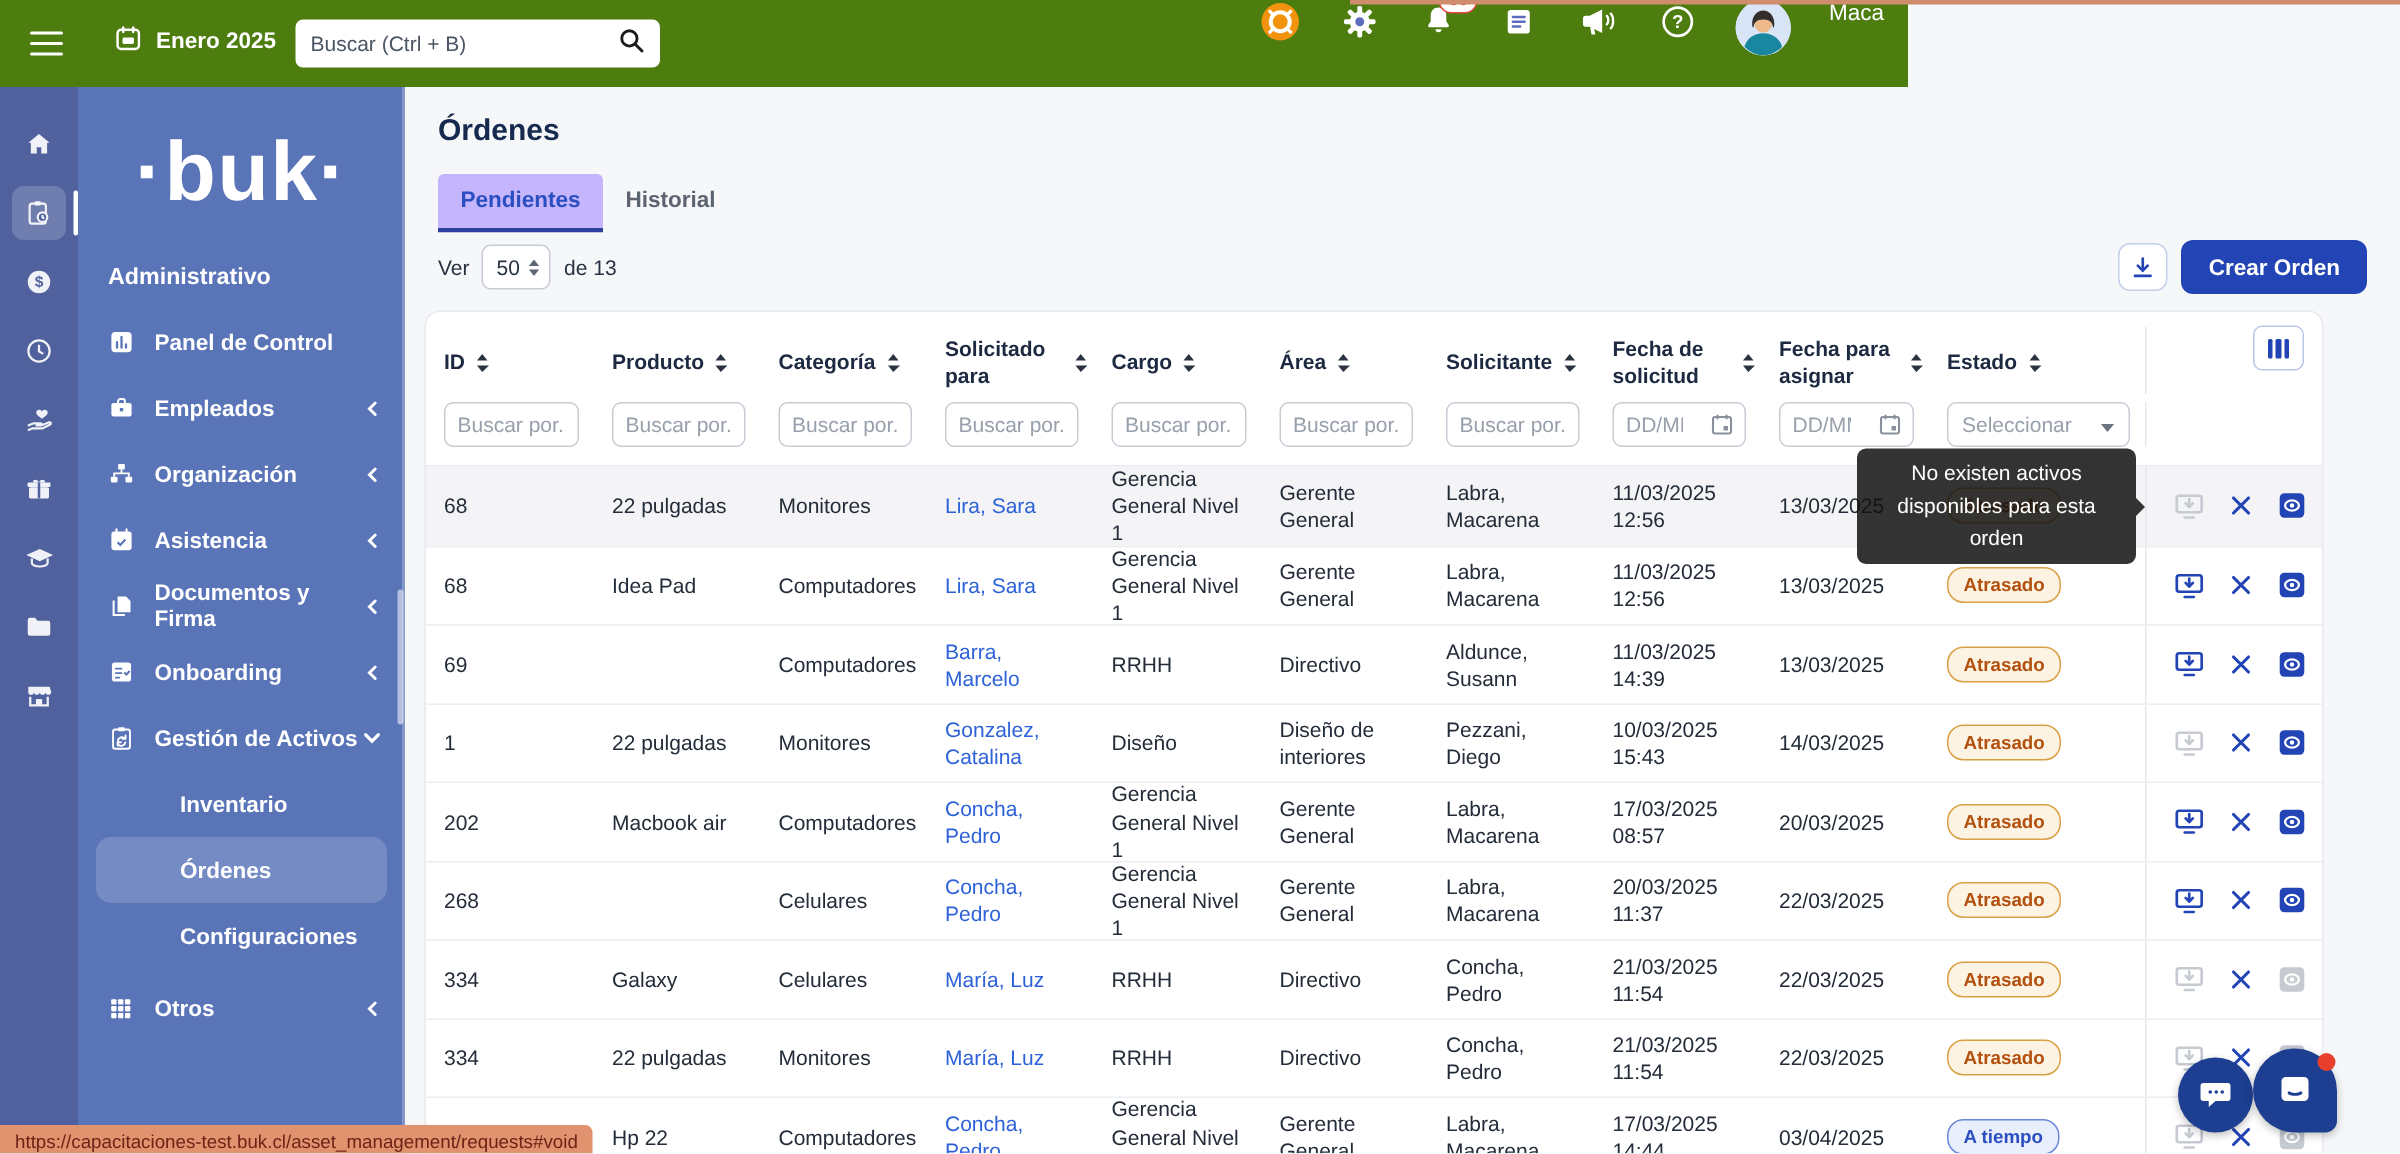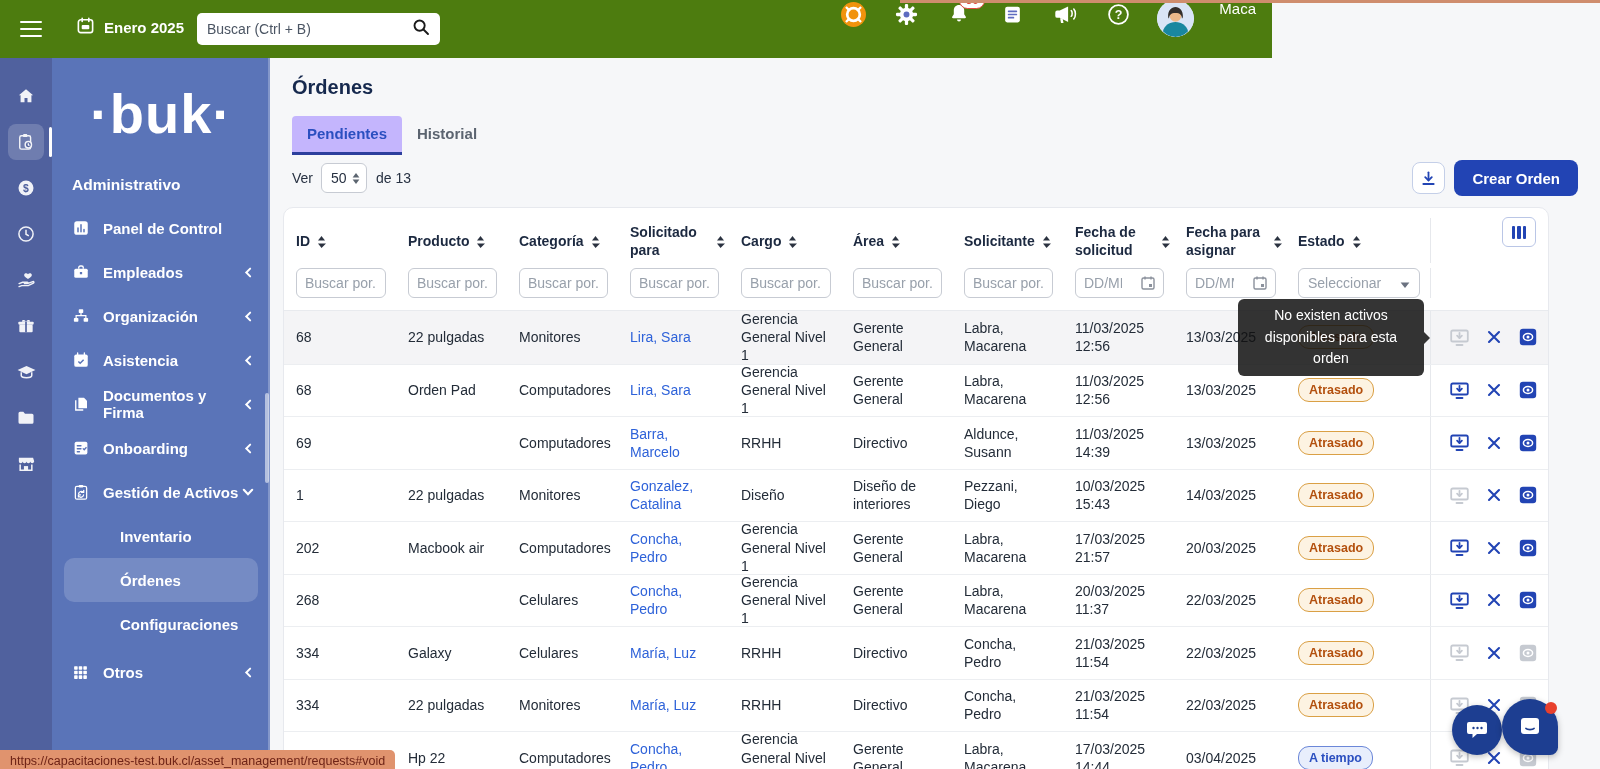--- a/index.html
+++ b/index.html
@@ -579,21 +579,21 @@
                 <svg width="20" height="20" viewBox="0 0 20 20">
                   <rect x="1.8" y="1.8" width="16.4" height="16.4" rx="3.2" fill="currentColor"></rect>
                   <ellipse cx="10" cy="10" rx="4.6" ry="3.4" fill="none" stroke="#fff" stroke-width="1.5"></ellipse>
                   <circle cx="10" cy="10" r="1.5" fill="#fff"></circle>
                 </svg>
               </span>
             </div>
           </div>
           <div class="trow">
             <div class="td">68</div>
-            <div class="td">Orden Pad</div>
+            <div class="td">Idea Pad</div>
             <div class="td">Computadores</div>
             <div class="td"><a>Lira, Sara</a></div>
             <div class="td">Gerencia General Nivel 1</div>
             <div class="td">Gerente General</div>
             <div class="td">Labra, Macarena</div>
             <div class="td">11/03/2025 12:56</div>
             <div class="td">13/03/2025</div>
             <div class="td"><span class="badge late">Atrasado</span></div>
             <div class="td actions cell-actions">
               <span class="act">
@@ -687,21 +687,21 @@
             </div>
           </div>
           <div class="trow">
             <div class="td">202</div>
             <div class="td">Macbook air</div>
             <div class="td">Computadores</div>
             <div class="td"><a>Concha, Pedro</a></div>
             <div class="td">Gerencia General Nivel 1</div>
             <div class="td">Gerente General</div>
             <div class="td">Labra, Macarena</div>
-            <div class="td">17/03/2025 21:57</div>
+            <div class="td">17/03/2025 08:57</div>
             <div class="td">20/03/2025</div>
             <div class="td"><span class="badge late">Atrasado</span></div>
             <div class="td actions cell-actions">
               <span class="act">
                 <svg width="21" height="21" viewBox="0 0 21 21" fill="none" stroke="currentColor" stroke-width="1.8" stroke-linecap="round" stroke-linejoin="round">
                   <rect x="2.2" y="3.5" width="16.6" height="11" rx="1.6"></rect>
                   <path d="M7.5 18h6"></path>
                   <path d="M10.5 5.8v5"></path>
                   <path d="M8.1 8.6l2.4 2.4 2.4-2.4"></path>
                 </svg>

